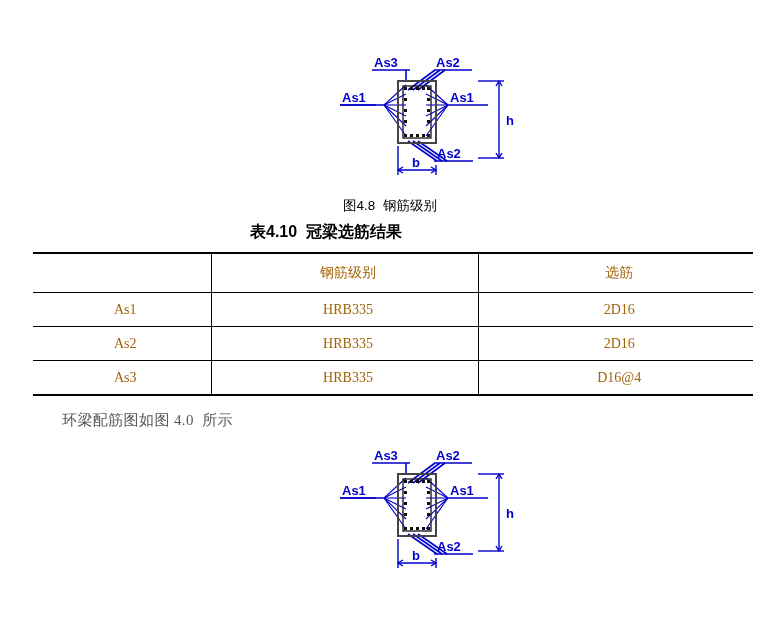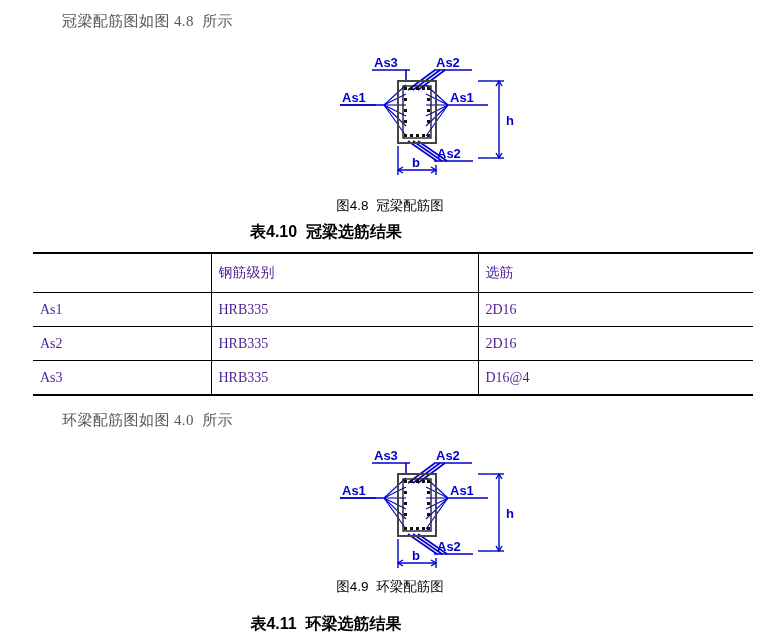--- a/index.html
+++ b/index.html
@@ -70,41 +70,40 @@
   .rebar-table col.c1 { width: 178px; }
   .rebar-table col.c2 { width: 267px; }
   .rebar-table col.c3 { width: 275px; }
 
   .rebar-table th, .rebar-table td {
     border: none;
     border-bottom: 1px solid #000;
     padding: 0 0 0 7px;
     height: 33px;
     vertical-align: middle;
-    text-align: left;
+    text-align: center;
     font-weight: normal;
-    color: #4c1d95;
+    color: #a16207;
   }
   .rebar-table thead th { height: 38px; }
   .rebar-table thead tr th { border-top: 2.5px solid #000; }
   .rebar-table tbody tr:last-child td { border-bottom: 2.5px solid #000; }
 
   .rebar-table .vline { border-left: 1px solid #000; }
 
   
   .diagram { position: absolute; }
   #diagram-1 { left: 336px; top: 48px; }
   #diagram-2 { left: 336px; top: 441px; }
 </style>
 </head>
 <body>
 
 <div class="page">
 
-  <div class="body-line" id="intro-1">冠梁配筋图如图 4.8  所示</div>
 
   <div class="diagram" id="diagram-1">
     <svg width="185" height="140" viewBox="0 0 185 140" xmlns="http://www.w3.org/2000/svg">
       <g stroke="#0000cc" stroke-width="1.6" fill="none">
 
         <line x1="36" y1="22" x2="74" y2="22"></line>
         <line x1="70" y1="22" x2="70" y2="33"></line>
 
         <line x1="98" y1="22" x2="136" y2="22"></line>
         <line x1="99" y1="22" x2="72" y2="42"></line>
@@ -181,21 +180,21 @@
         <text x="100" y="19">As2</text>
         <text x="6" y="54">As1</text>
         <text x="114" y="54">As1</text>
         <text x="101" y="110">As2</text>
         <text x="170" y="77">h</text>
         <text x="76" y="119">b</text>
       </g>
     </svg>
   </div>
 
-  <div class="fig-caption" id="fig-caption-1">图4.8  冠梁配筋图</div>
+  <div class="fig-caption" id="fig-caption-1">图4.8  钢筋级别</div>
 
   <div class="table-caption" id="table-caption-1">表4.10  冠梁选筋结果</div>
 
   <table class="rebar-table">
     <colgroup>
       <col class="c1">
         <col class="c2">
         <col class="c3">
     </colgroup>
     <thead>
@@ -296,17 +295,15 @@
         <text x="100" y="19">As2</text>
         <text x="6" y="54">As1</text>
         <text x="114" y="54">As1</text>
         <text x="101" y="110">As2</text>
         <text x="170" y="77">h</text>
         <text x="76" y="119">b</text>
       </g>
     </svg>
   </div>
 
-  <div class="fig-caption" id="fig-caption-2">图4.9  环梁配筋图</div>
-
-  <div class="table-caption" id="table-caption-2">表4.11  环梁选筋结果</div>
+
 
 </div>
 
 </body></html>

